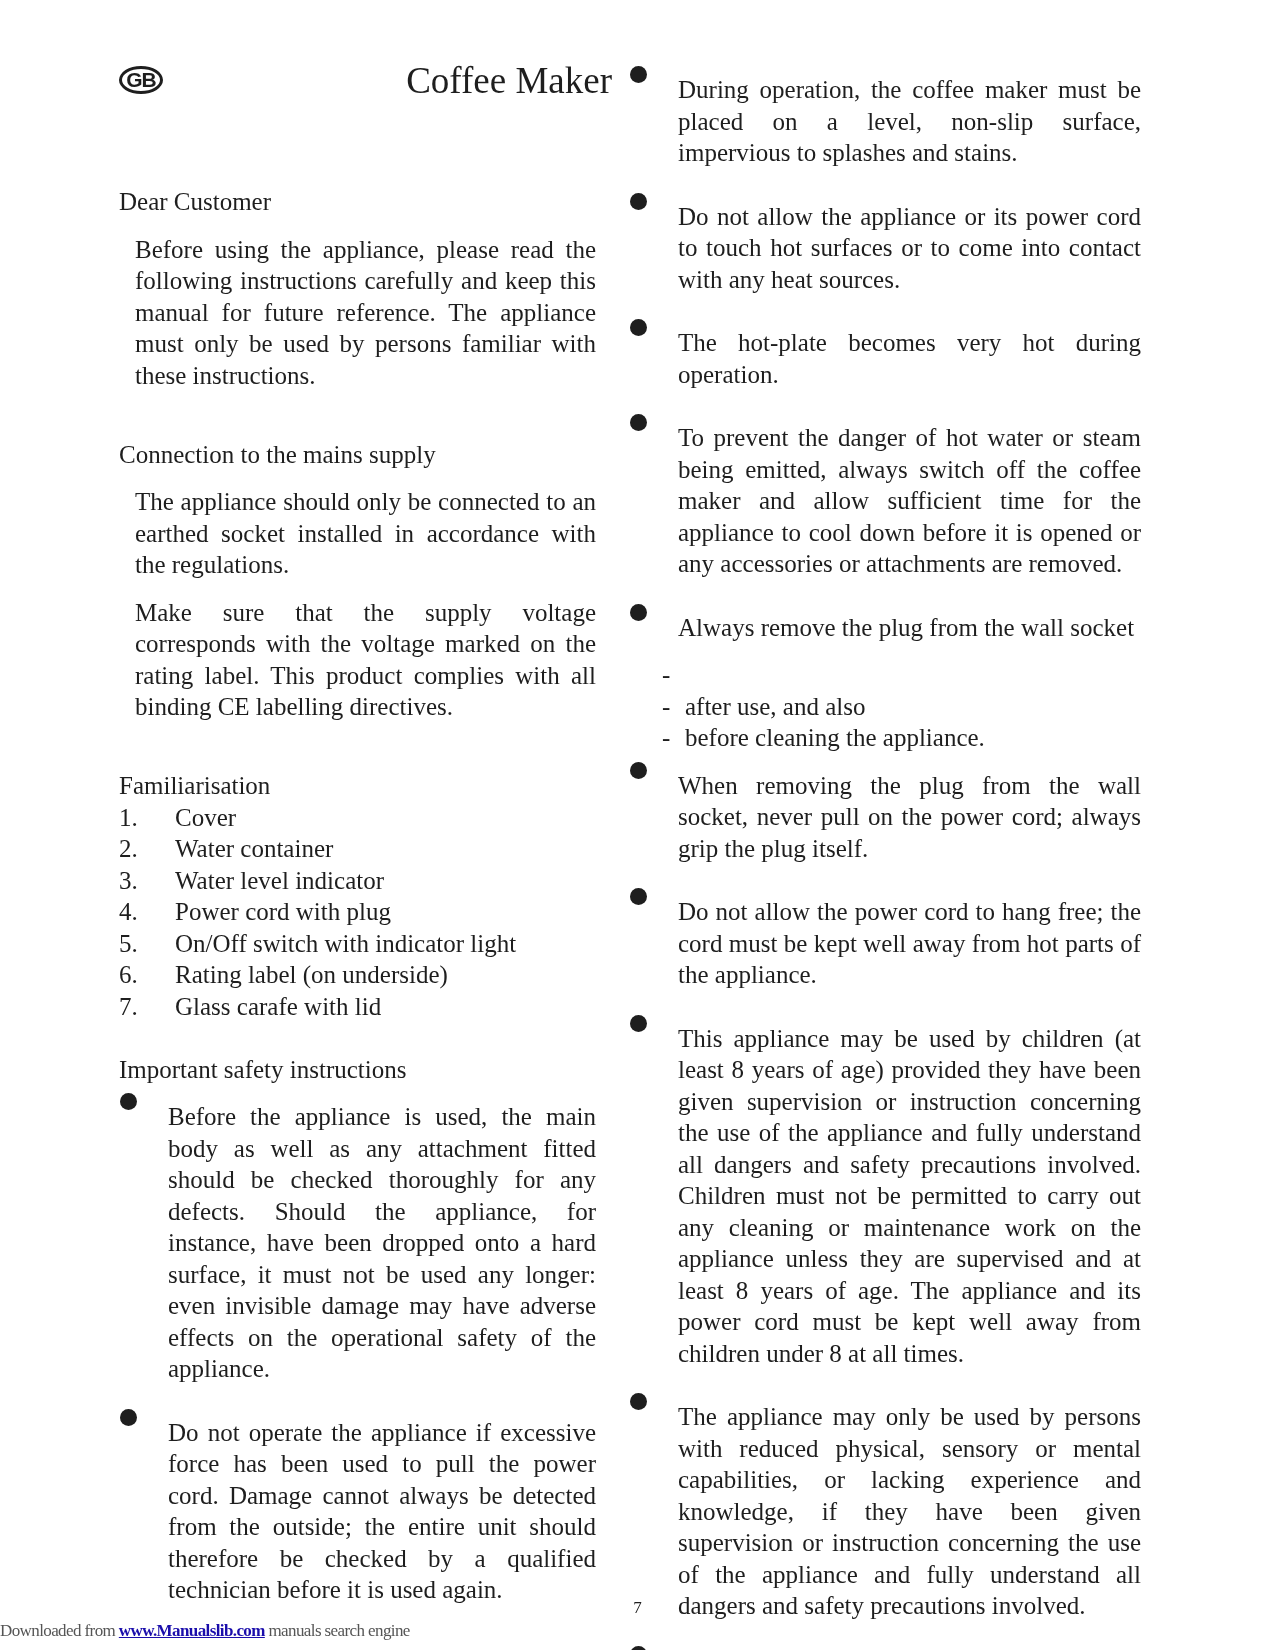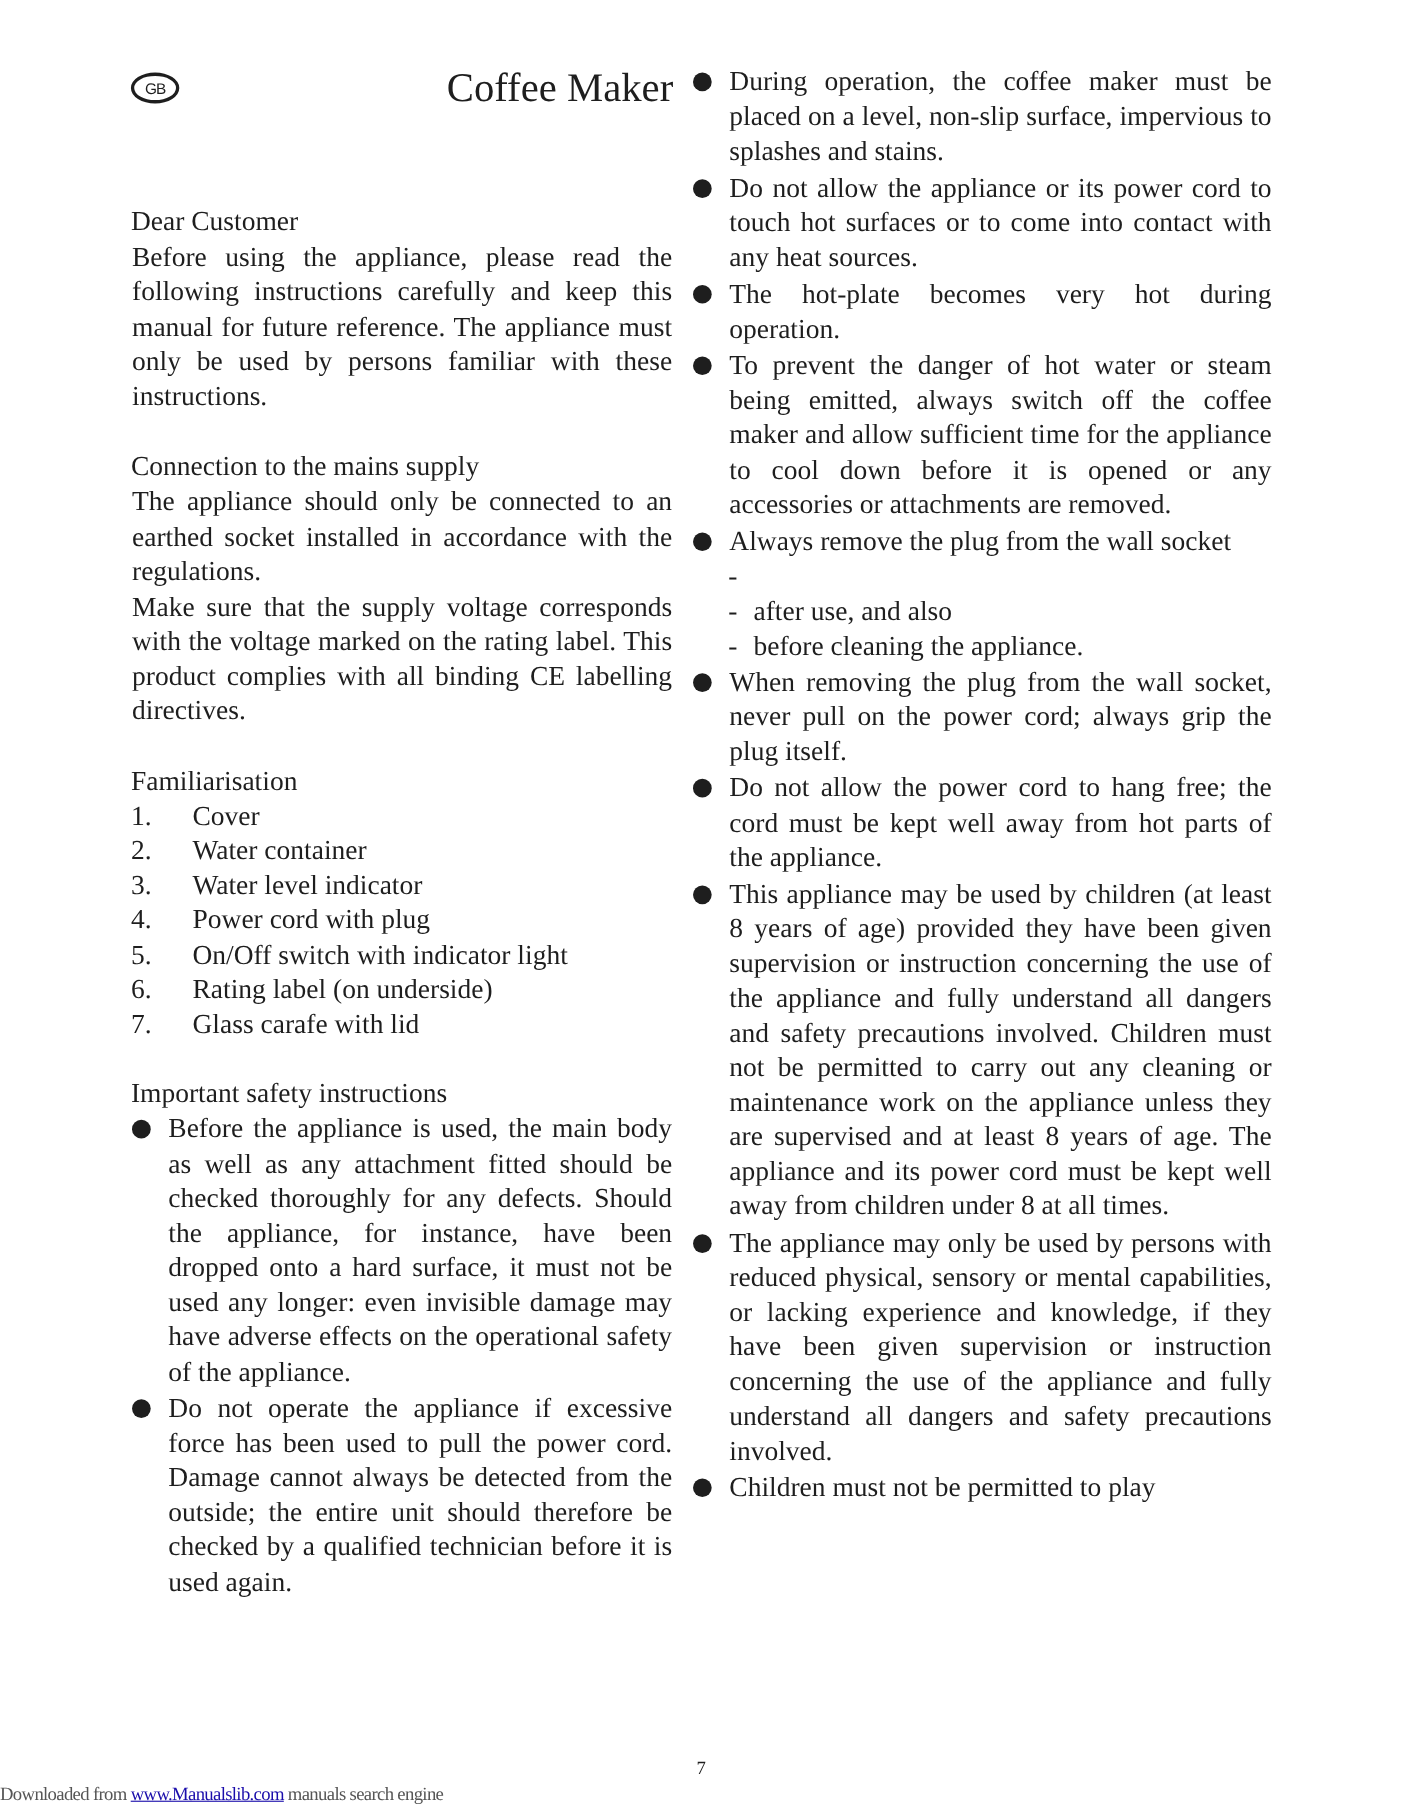--- a/index.html
+++ b/index.html
@@ -1,43 +1,43 @@
 <!DOCTYPE html>
 <html><head>
 <meta charset="utf-8">
 <style>
   html, body { margin: 0; padding: 0; background: #ffffff; }
   body { width: 1275px; height: 1650px; position: relative; overflow: hidden;
          font-family: "Liberation Serif", "DejaVu Serif", serif; color: #1e1e1e; }
   .col { position: absolute; top: 0; }
   .col-left { left: 119px; width: 493px; }
   .col-right { left: 662px; width: 495px; top: 58px; }
-  .p { font-size: 25px; line-height: 31.5px; margin: 1px; text-align: justify; text-align-last: left; }
+  .p { font-size: 25px; line-height: 31.5px; margin: 16px; text-align: justify; text-align-last: left; }
   .h { font-size: 25px; line-height: 31.5px; font-weight: normal; margin: 0; }
   .header { position: absolute; left: 119px; top: 58px; width: 493px; height: 46px; }
   .gb { position: absolute; left: 0; top: 8px; width: 44px; height: 28px; border: 3px solid #1e1e1e;
         border-radius: 50%; box-sizing: border-box; font-family: "Liberation Sans", sans-serif;
-        font-weight: normal; font-size: 14px; line-height: 22px; text-align: center; letter-spacing: -1px; }
+        font-weight: bold; font-size: 21px; line-height: 22px; text-align: center; letter-spacing: -1px; }
   .title { position: absolute; right: 0; top: 0; font-size: 37px; line-height: 46px; }
   .gap { height: 31.5px; }
   .numlist .row { display: flex; font-size: 25px; line-height: 31.5px; }
   .numlist .num { width: 56px; flex: none; }
   .bul { display: flex; }
   .bul .dot { width: 33px; flex: none; position: relative; }
   .bul .dot::before { content: ""; position: absolute; left: 1px; top: 8px; width: 17px; height: 17px;
                       border-radius: 50%; background: #1e1e1e; }
   .bul .txt { flex: 1; }
   .col-right .bul .dot { margin-left: -33px; }
   .dash { display: flex; font-size: 25px; line-height: 31.5px; }
   .dash .d { width: 23px; flex: none; }
   .pagenum { position: absolute; left: 0; width: 1275px; top: 1598px; text-align: center;
              font-size: 17px; line-height: 20px; }
   .footer { position: absolute; left: 0; top: 1620px; font-family: "Liberation Serif", serif;
             font-size: 17px; line-height: 22px; color: #555; letter-spacing: -0.6px; }
-  .footer a { color: #1a0dab; text-decoration: underline; }
+  .footer a { color: #1a0dab; text-decoration: underline; font-weight: bold; }
 </style>
 </head>
 <body>
 
 <div class="header">
   <div class="gb">GB</div>
   <div class="title">Coffee Maker</div>
 </div>
 
 <div class="col col-left" style="top:186px;">

